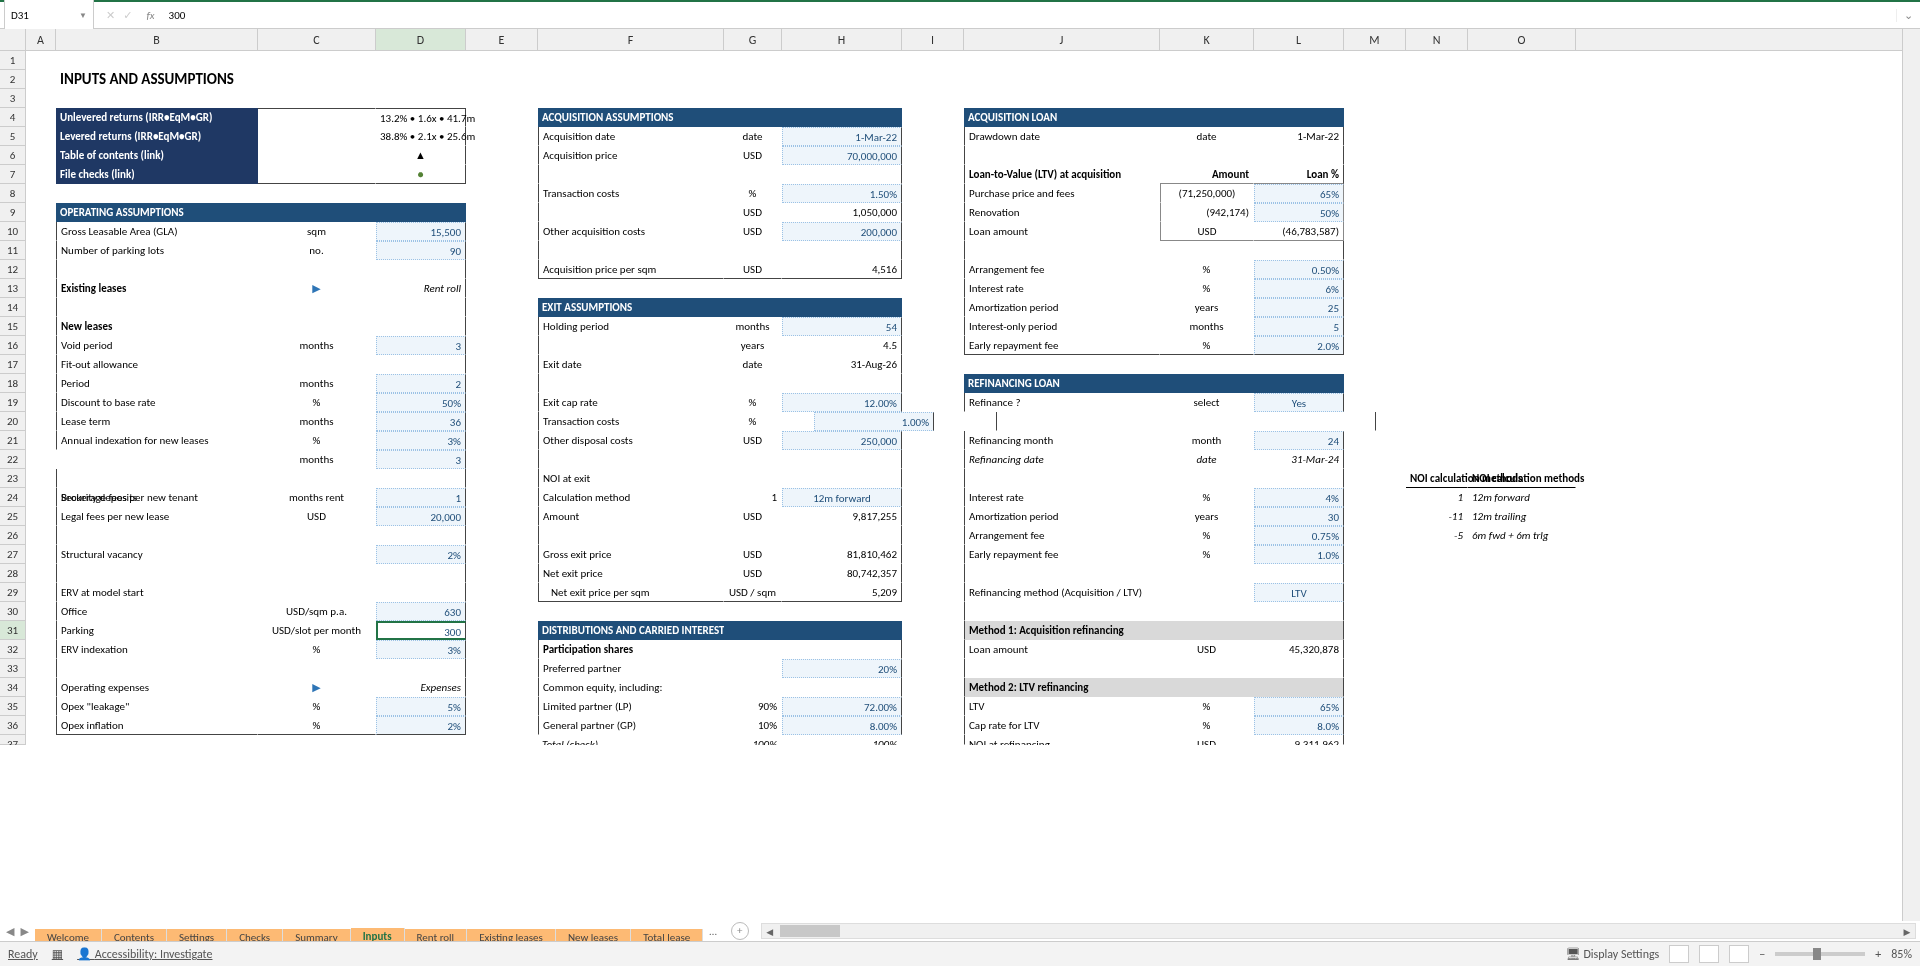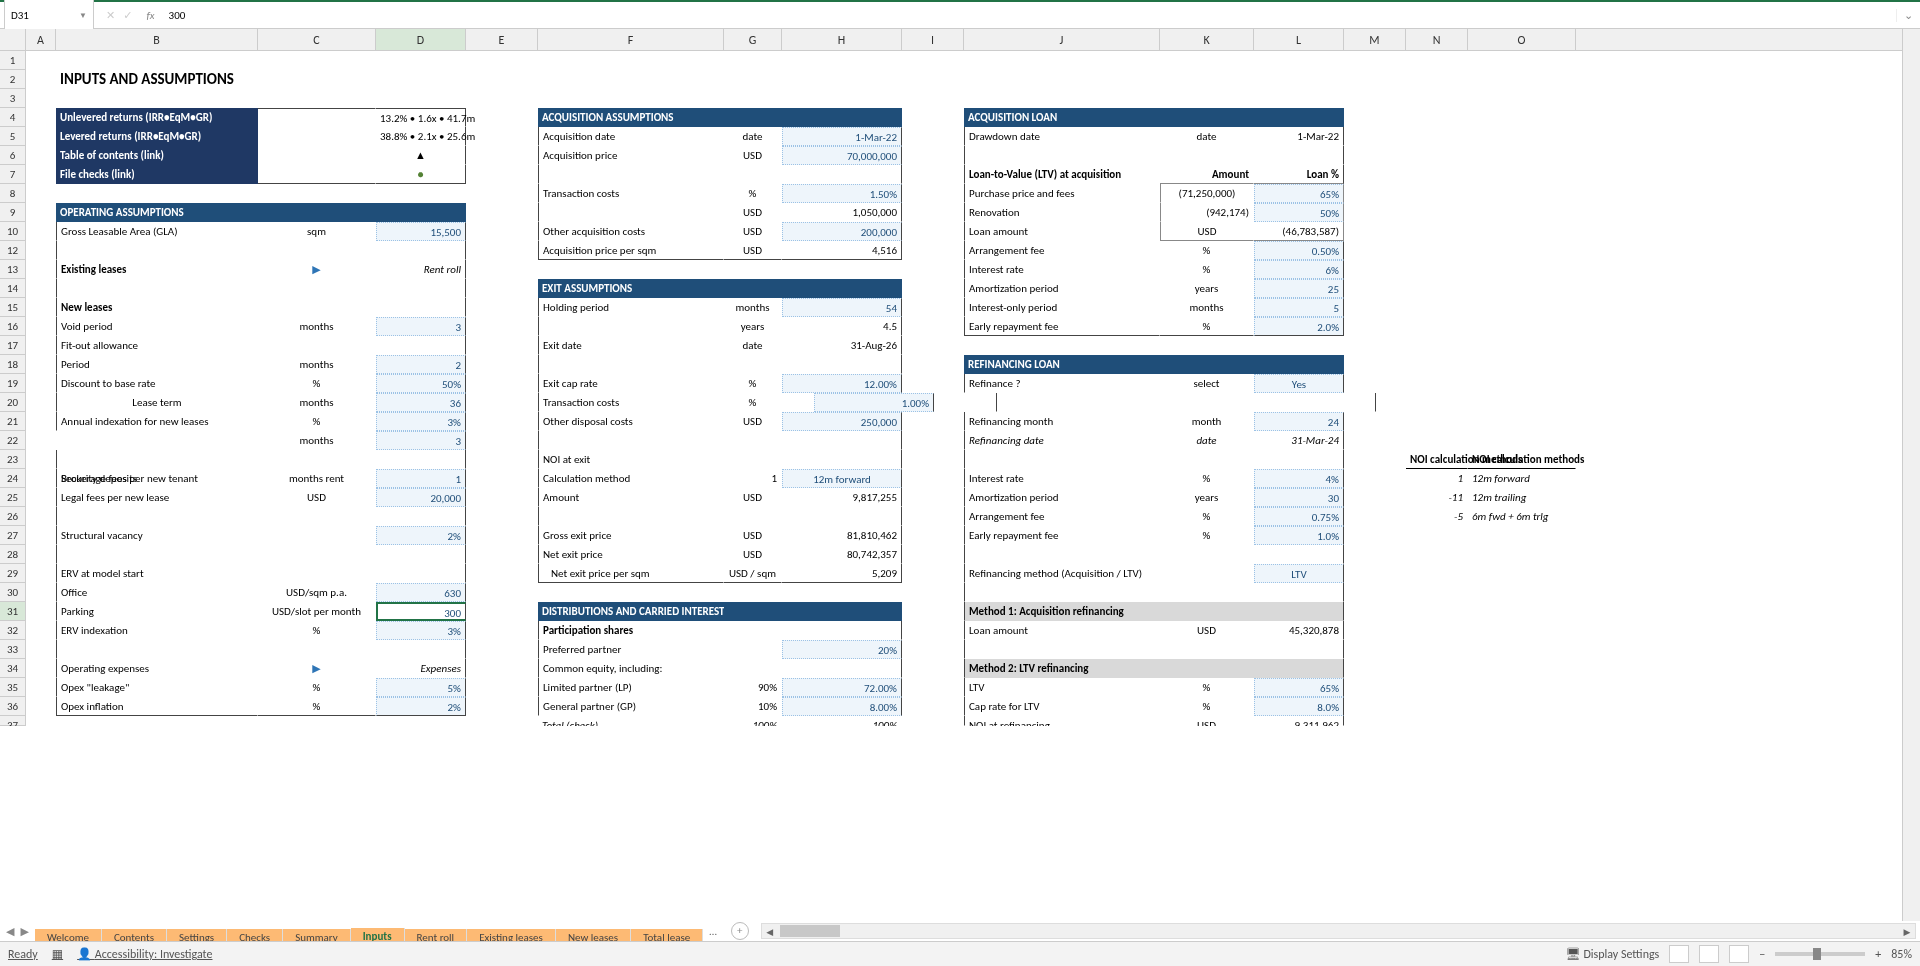--- a/index.html
+++ b/index.html
@@ -297,20 +297,38 @@
             <div class="cell cH input-cell" style="border-right: 1px solid rgb(68, 68, 68);">200,000</div>
             <div class="cell cI"></div>
             <div class="cell cJ" style="border-left: 1px solid rgb(68, 68, 68);">  Loan amount</div>
             <div class="cell cK unit" style="border-left: 1px solid rgb(136, 136, 136); border-bottom: 1px solid rgb(136, 136, 136);">USD</div>
             <div class="cell cL disp-right" style="border-right: 1px solid rgb(136, 136, 136); border-bottom: 1px solid rgb(136, 136, 136);">(46,783,587)</div>
             <div class="cell cM"></div>
             <div class="cell cN"></div>
             <div class="cell cO"></div>
           </div>
           <div class="row">
+            <div class="rh">11</div>
+            <div class="cell cA"></div>
+            <div class="cell cB" style="border-left: 1px solid rgb(68, 68, 68);">Number of parking lots</div>
+            <div class="cell cC unit">no.</div>
+            <div class="cell cD input-cell" style="border-right: 1px solid rgb(68, 68, 68);">90</div>
+            <div class="cell cE"></div>
+            <div class="cell cF" style="border-left: 1px solid rgb(68, 68, 68);"></div>
+            <div class="cell cG"></div>
+            <div class="cell cH" style="border-right: 1px solid rgb(68, 68, 68);"></div>
+            <div class="cell cI"></div>
+            <div class="cell cJ" style="border-left: 1px solid rgb(68, 68, 68);"></div>
+            <div class="cell cK"></div>
+            <div class="cell cL" style="border-right: 1px solid rgb(68, 68, 68);"></div>
+            <div class="cell cM"></div>
+            <div class="cell cN"></div>
+            <div class="cell cO"></div>
+          </div>
+          <div class="row">
             <div class="rh">12</div>
             <div class="cell cA"></div>
             <div class="cell cB" style="border-left: 1px solid rgb(68, 68, 68);"></div>
             <div class="cell cC"></div>
             <div class="cell cD" style="border-right: 1px solid rgb(68, 68, 68);"></div>
             <div class="cell cE"></div>
             <div class="cell cF" style="border-left: 1px solid rgb(68, 68, 68); border-bottom: 1px solid rgb(68, 68, 68);">  Acquisition price per sqm</div>
             <div class="cell cG unit" style="border-bottom: 1px solid rgb(68, 68, 68);">USD</div>
             <div class="cell cH disp-right" style="border-right: 1px solid rgb(68, 68, 68); border-bottom: 1px solid rgb(68, 68, 68);">4,516</div>
             <div class="cell cI"></div>
@@ -443,21 +461,21 @@
             <div class="cell cJ" style="border-left: 1px solid rgb(68, 68, 68);">  Refinance ?</div>
             <div class="cell cK unit" style="">select</div>
             <div class="cell cL input-cell-left" style="border-right: 1px solid rgb(68, 68, 68);">Yes</div>
             <div class="cell cM"></div>
             <div class="cell cN"></div>
             <div class="cell cO"></div>
           </div>
           <div class="row">
             <div class="rh">20</div>
             <div class="cell cA"></div>
-            <div class="cell cB" style="border-left: 1px solid rgb(68, 68, 68); text-align: center;">  Lease term</div>
+            <div class="cell cB" style="border-left: 1px solid rgb(68, 68, 68);">  Lease term</div>
             <div class="cell cC unit">months</div>
             <div class="cell cD input-cell" style="border-right: 1px solid rgb(68, 68, 68);">36</div>
             <div class="cell cE"></div>
             <div class="cell cF" style="border-left: 1px solid rgb(68, 68, 68);">  Transaction costs</div>
             <div class="cell cG unit">%</div>
             <div class="cell cH input-cell" style="border-right: 1px solid rgb(68, 68, 68); margin-left: 32px;">1.00%</div>
             <div class="cell cI"></div>
             <div class="cell cJ" style="border-left: 1px solid rgb(68, 68, 68);"></div>
             <div class="cell cK"></div>
             <div class="cell cL" style="border-right: 1px solid rgb(68, 68, 68);"></div>

